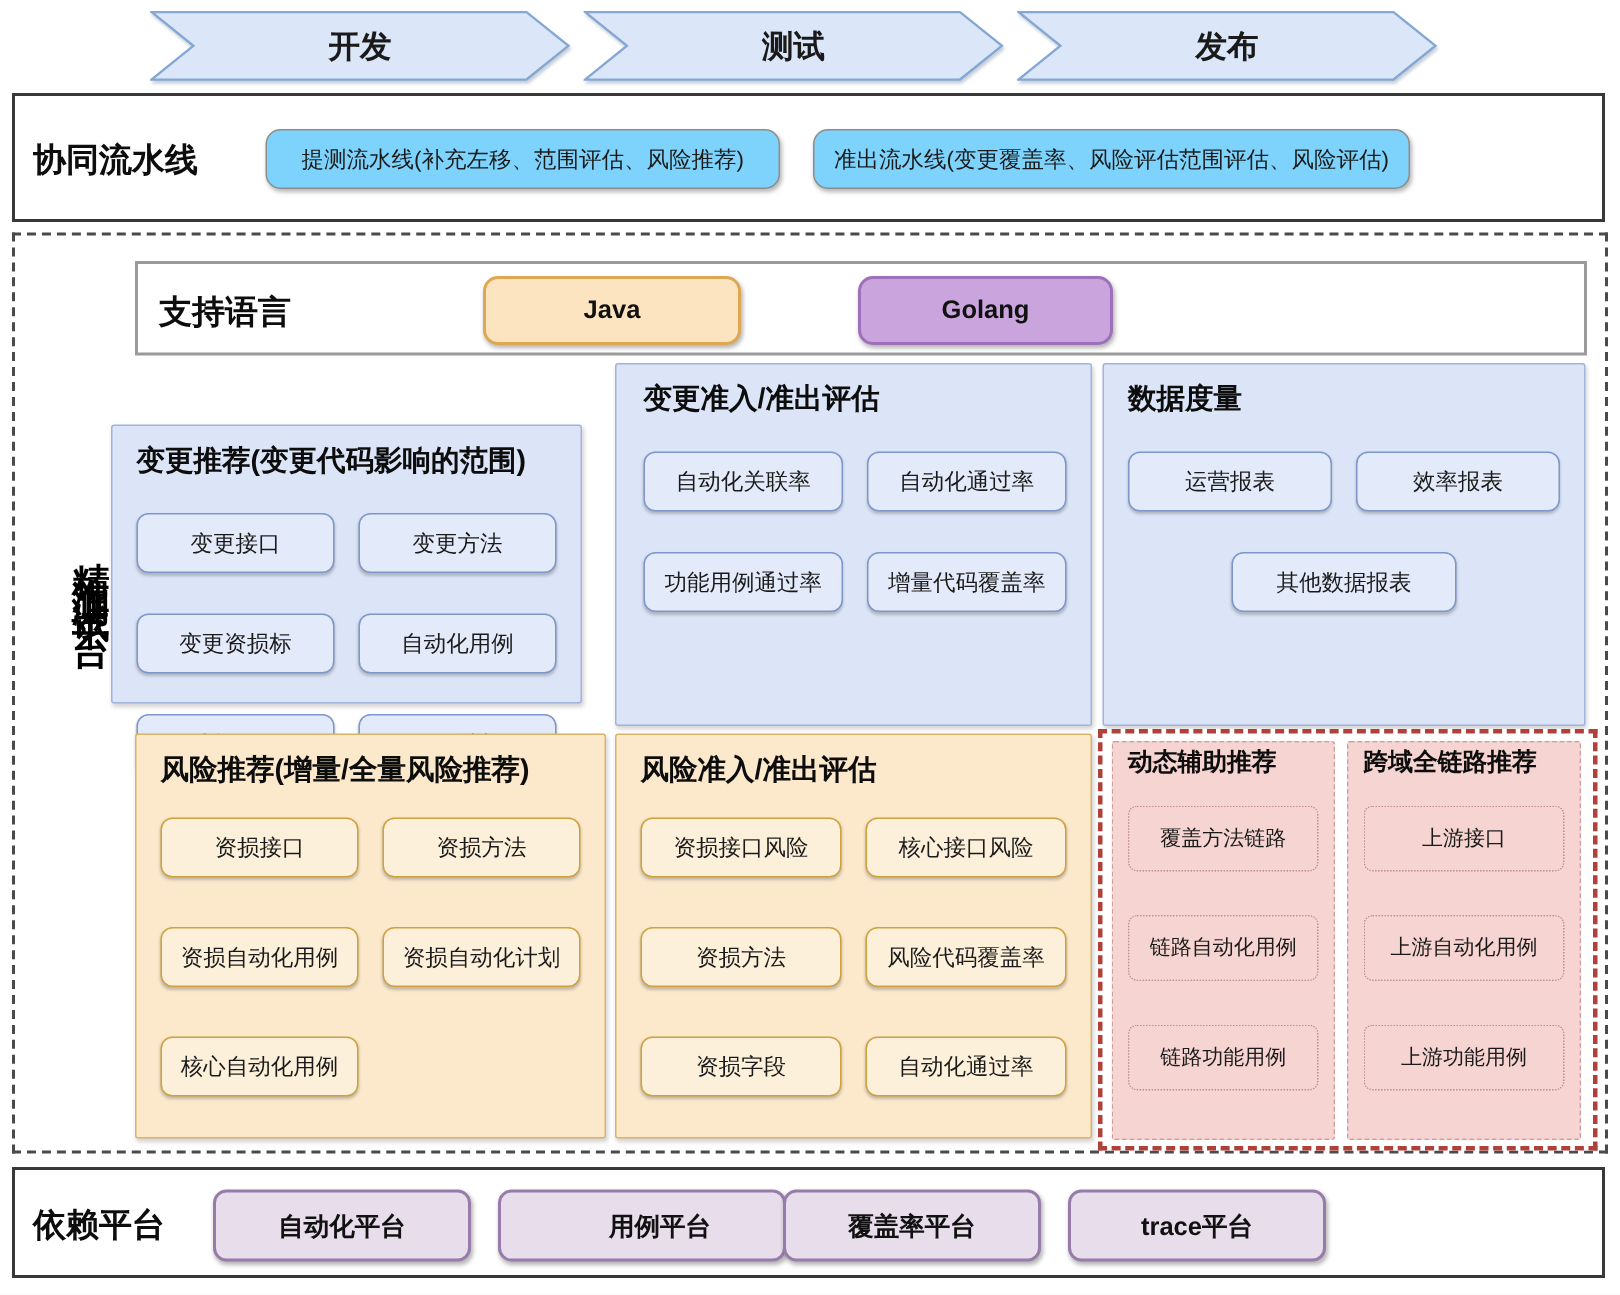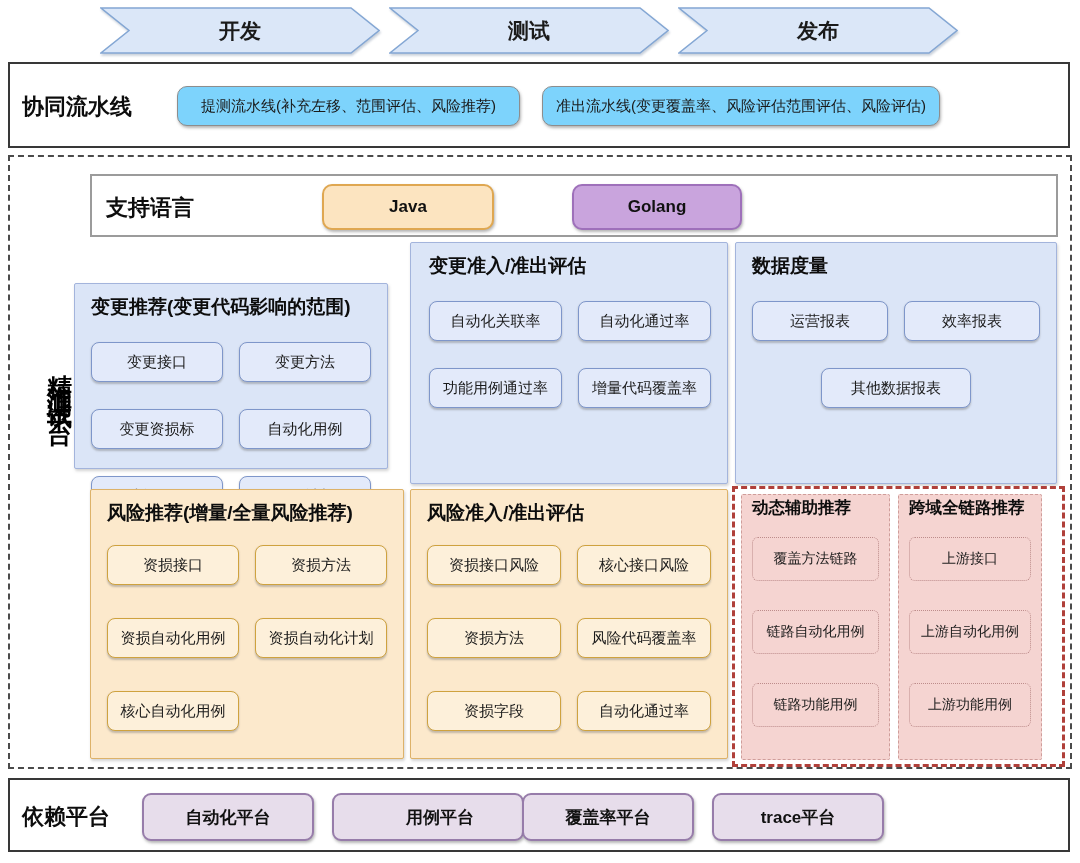--- a/index.html
+++ b/index.html
@@ -172,21 +172,21 @@
       </div>
     </div>
 
     <div class="pink-outer" style="left:722px; top:329px; width:333px; height:281px;">
       <div class="panel-pink" style="left:6px; top:5px; width:149px; height:266px;">
         <div class="panel-title">动态辅助推荐</div>
         <div class="pbtn">覆盖方法链路</div>
         <div class="pbtn">链路自动化用例</div>
         <div class="pbtn">链路功能用例</div>
       </div>
-      <div class="panel-pink" style="left:163px; top:5px; width:144px; height:266px;">
+      <div class="panel-pink" style="left:163px; top:5px; width:156px; height:266px;">
         <div class="panel-title">跨域全链路推荐</div>
         <div class="pbtn">上游接口</div>
         <div class="pbtn">上游自动化用例</div>
         <div class="pbtn">上游功能用例</div>
       </div>
     </div>
   </div>
 
   <div class="frame frame-solid" style="left:8px; top:778px; width:1062px; height:74px;">
     <div class="sec-label" style="left:12px; top:22px;">依赖平台</div>

